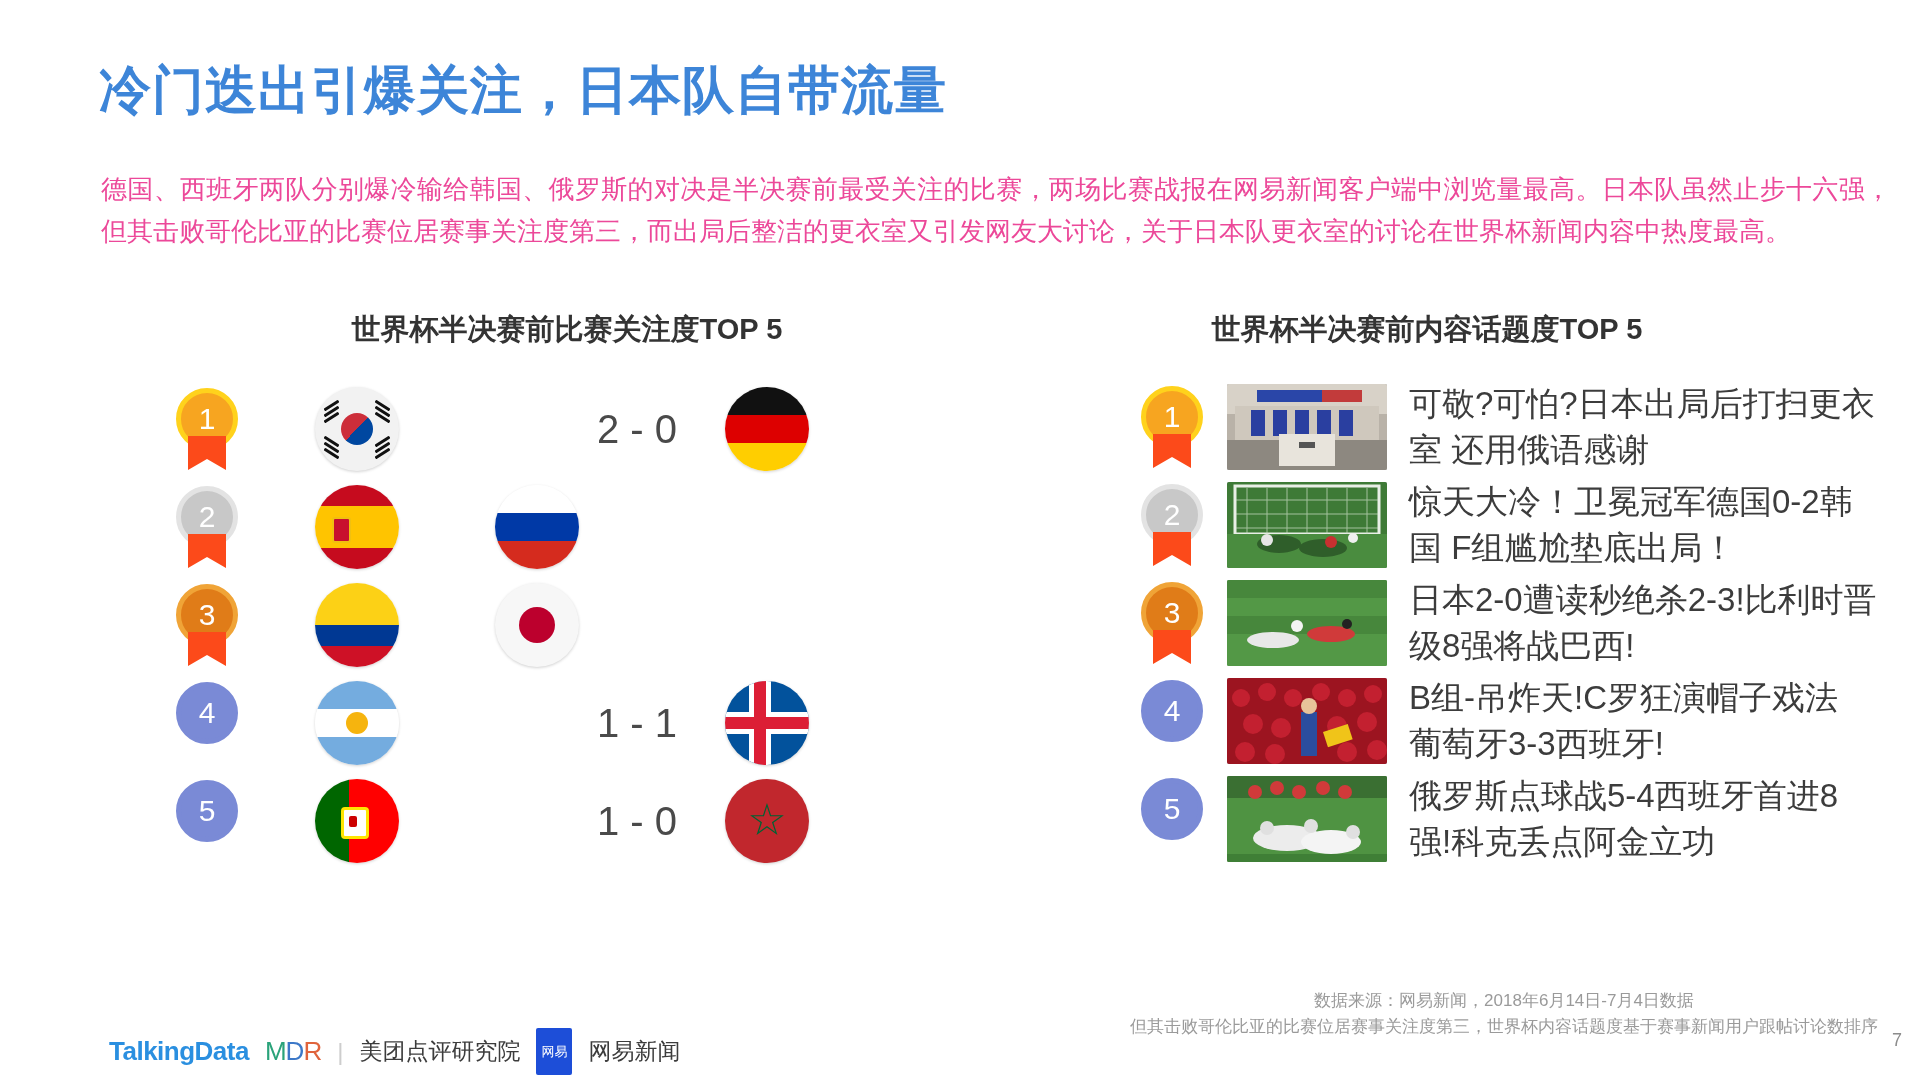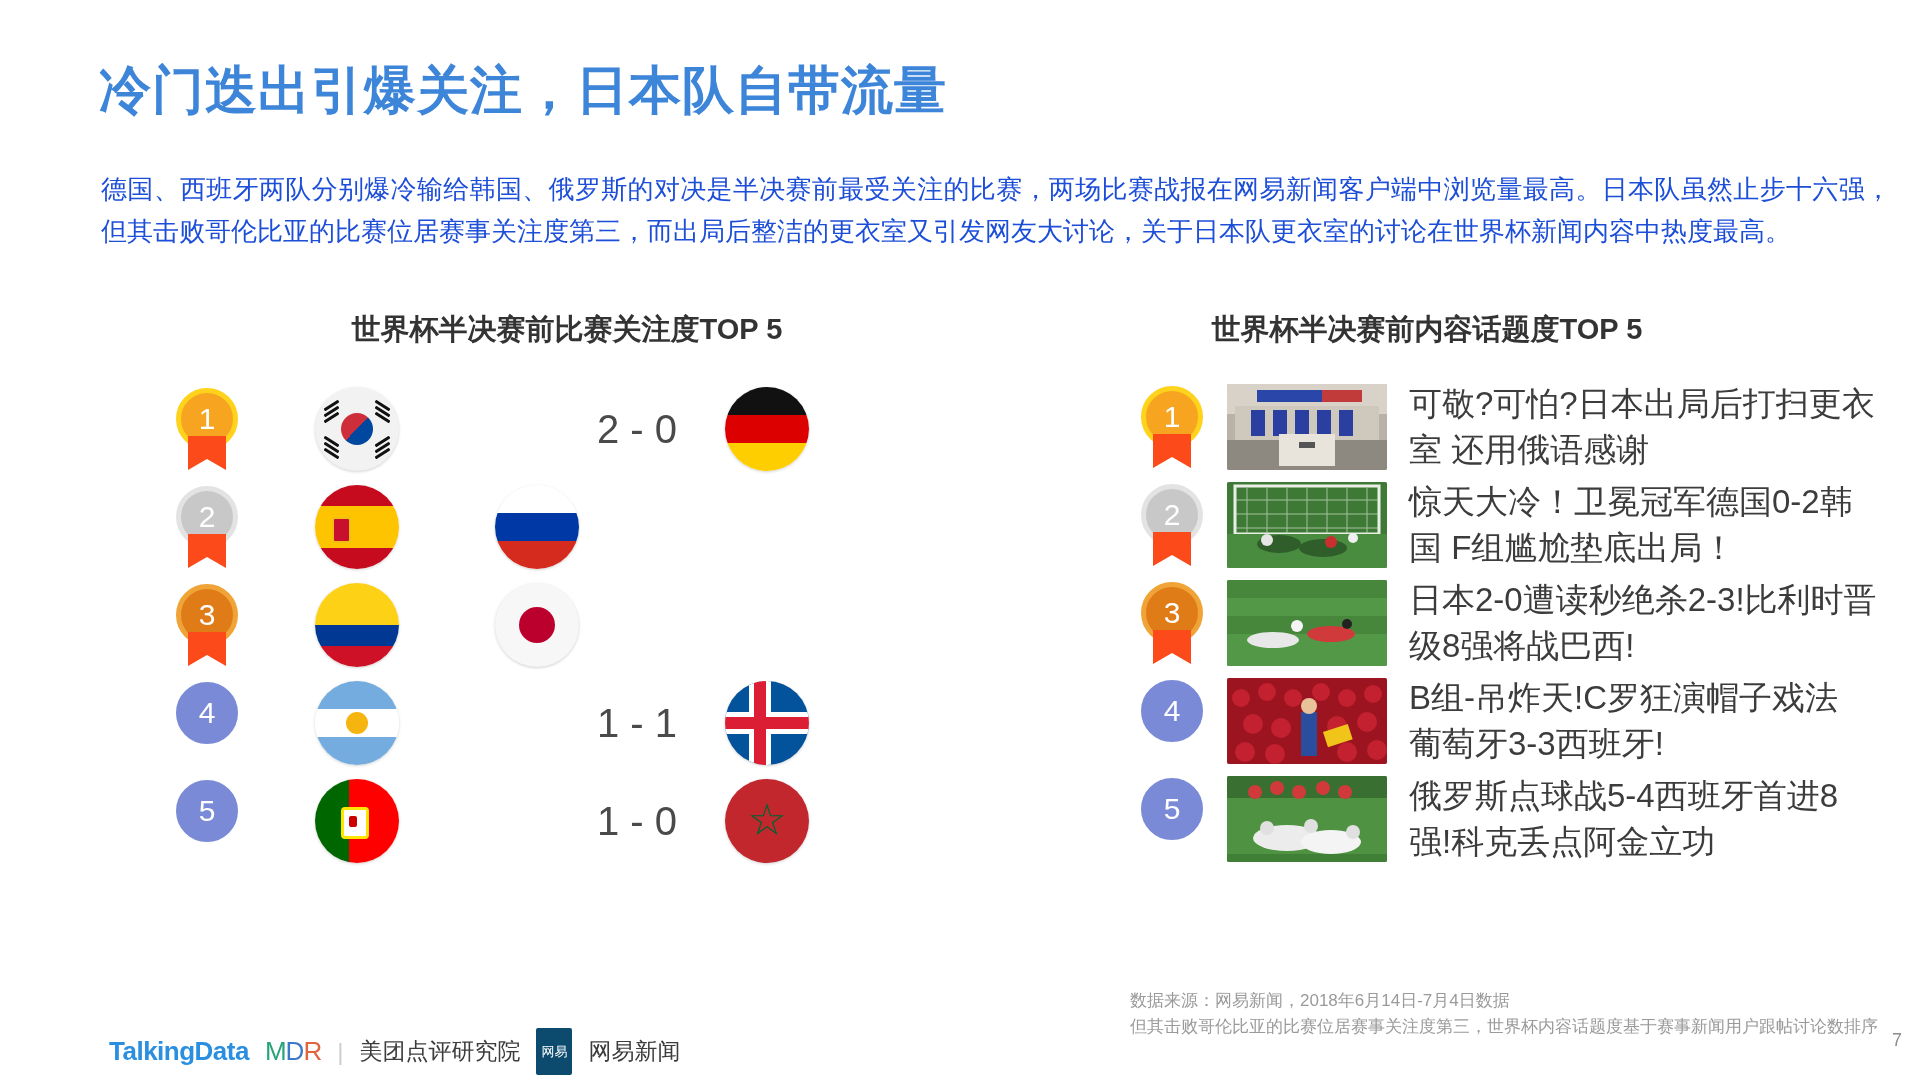--- a/index.html
+++ b/index.html
@@ -15,21 +15,21 @@
 
   
   .title{
     position:absolute;left:72px;top:56px;
     font-size:52px;font-weight:bold;
     color:#3d85d8;letter-spacing:1px;
     white-space:nowrap;
   }
   .lede{
     position:absolute;left:74px;top:168px;width:1790px;
-    font-size:26px;line-height:1.62;color:#1d4ed8;
+    font-size:26px;line-height:1.62;color:#ec4899;
     text-align:justify;
   }
 
   
   .sec-head{
     position:absolute;top:310px;
     font-size:29px;font-weight:bold;color:#333333;
     text-align:center;white-space:nowrap;
   }
   .sec-head.left{left:180px;width:720px;}
@@ -130,39 +130,39 @@
     border-radius:2px;overflow:hidden;position:relative;
     background:#9aa3ad;
   }
   .thumb svg{display:block;width:160px;height:86px;}
   .topic-text{
     font-size:33px;line-height:1.38;color:#3c3c3c;width:470px;
   }
 
   
   .source{
-    position:absolute;right:70px;top:988px;text-align:left;
+    position:absolute;right:70px;top:988px;text-align:center;
     font-size:17px;color:#9a9a9a;line-height:1.5;
   }
   .page-num{
     position:absolute;right:46px;top:1030px;
     font-size:18px;color:#8c8c8c;
   }
   .logos{
     position:absolute;left:82px;top:1028px;
     display:flex;align-items:center;gap:16px;
   }
   .logo-td{font-size:26px;font-weight:bold;color:#2a8fe0;letter-spacing:-.5px;}
   .logo-mdr{font-size:26px;font-weight:normal;color:#2aa37a;letter-spacing:-1px;}
   .logo-mdr .d{color:#3c78c8;}
   .logo-mdr .r{color:#e0643c;}
   .logo-sep{color:#cdcdcd;font-size:24px;}
   .logo-mt{font-size:23px;color:#3c3c3c;}
   .logo-ne-mark{
-    display:inline-block;background:#0c4a6e;color:#fff;
+    display:inline-block;background:#1d4ed8;color:#fff;
     font-size:13px;padding:17px 5px;border-radius:2px;line-height:1;
   }
   .logo-ne{font-size:23px;color:#3c3c3c;}
 </style>
 </head>
 <body>
 
 <div class="slide">
 
   <div class="title">冷门迭出引爆关注，日本队自带流量</div>

